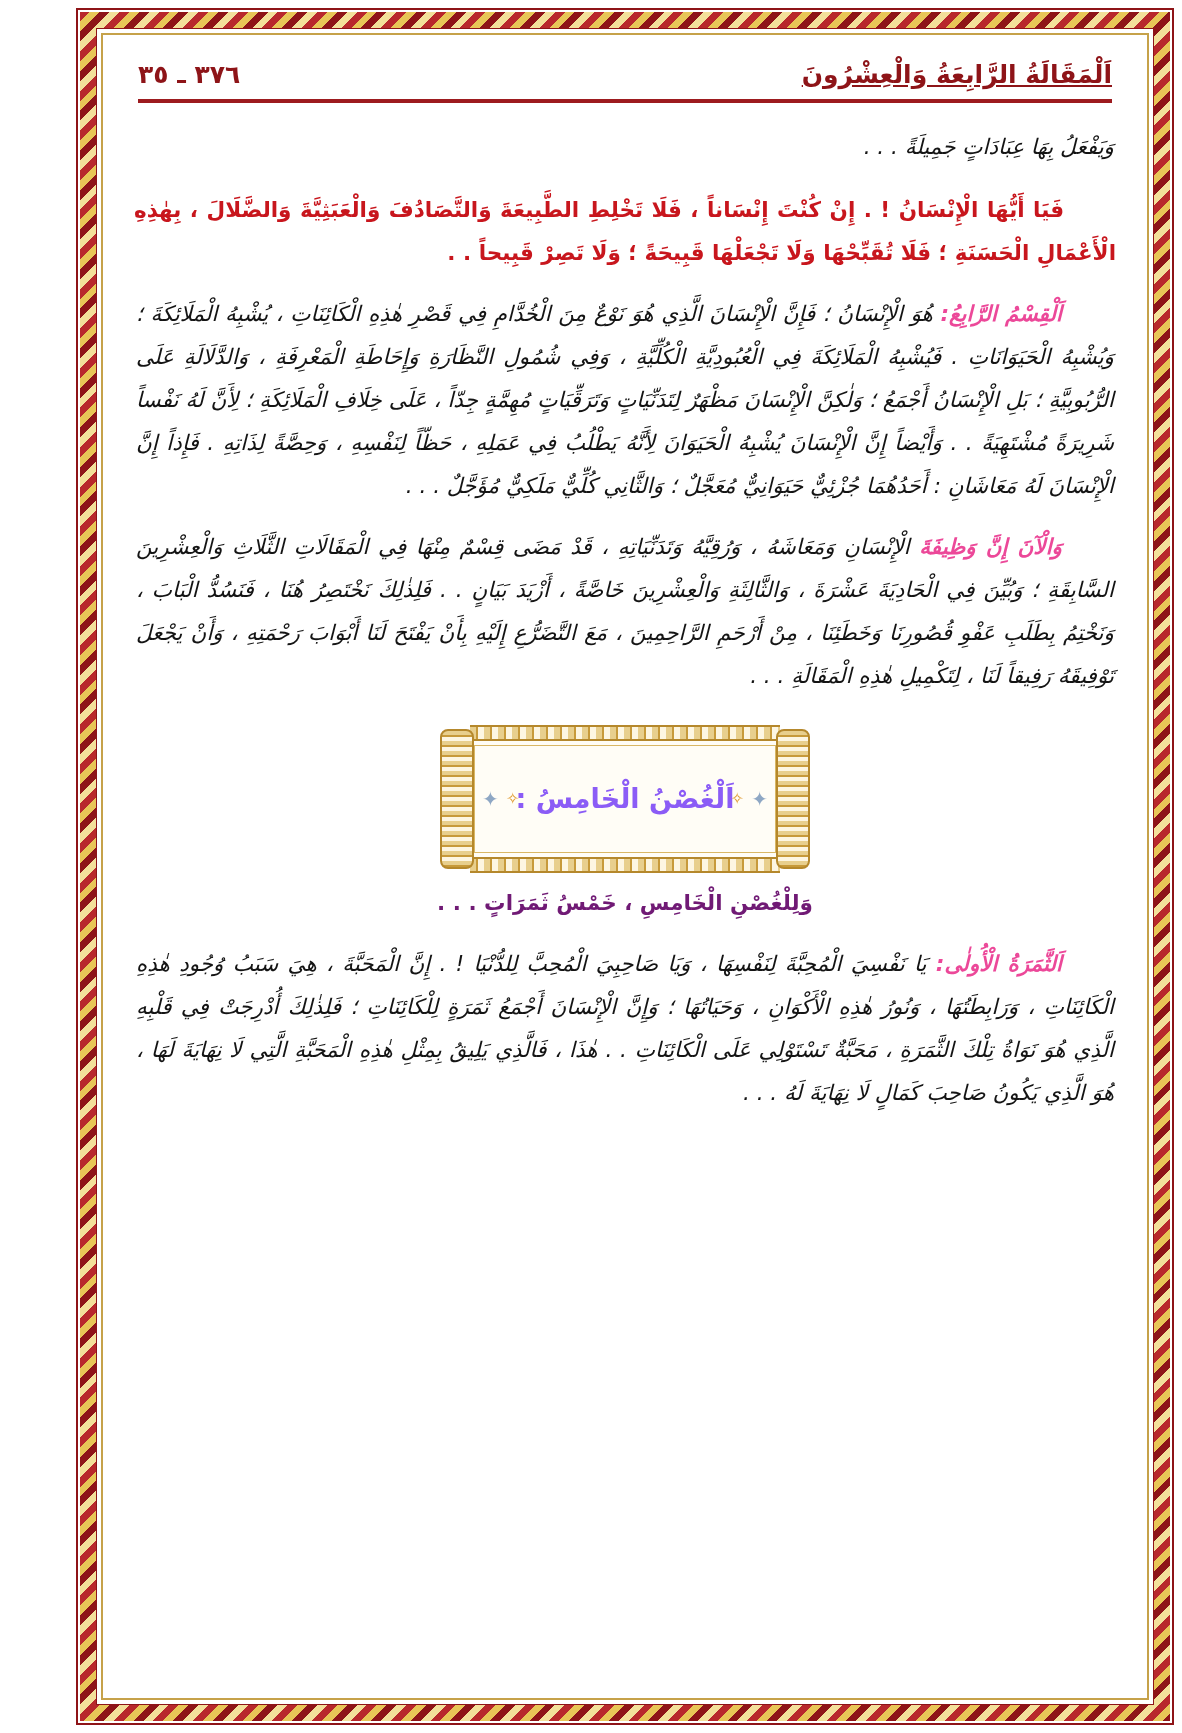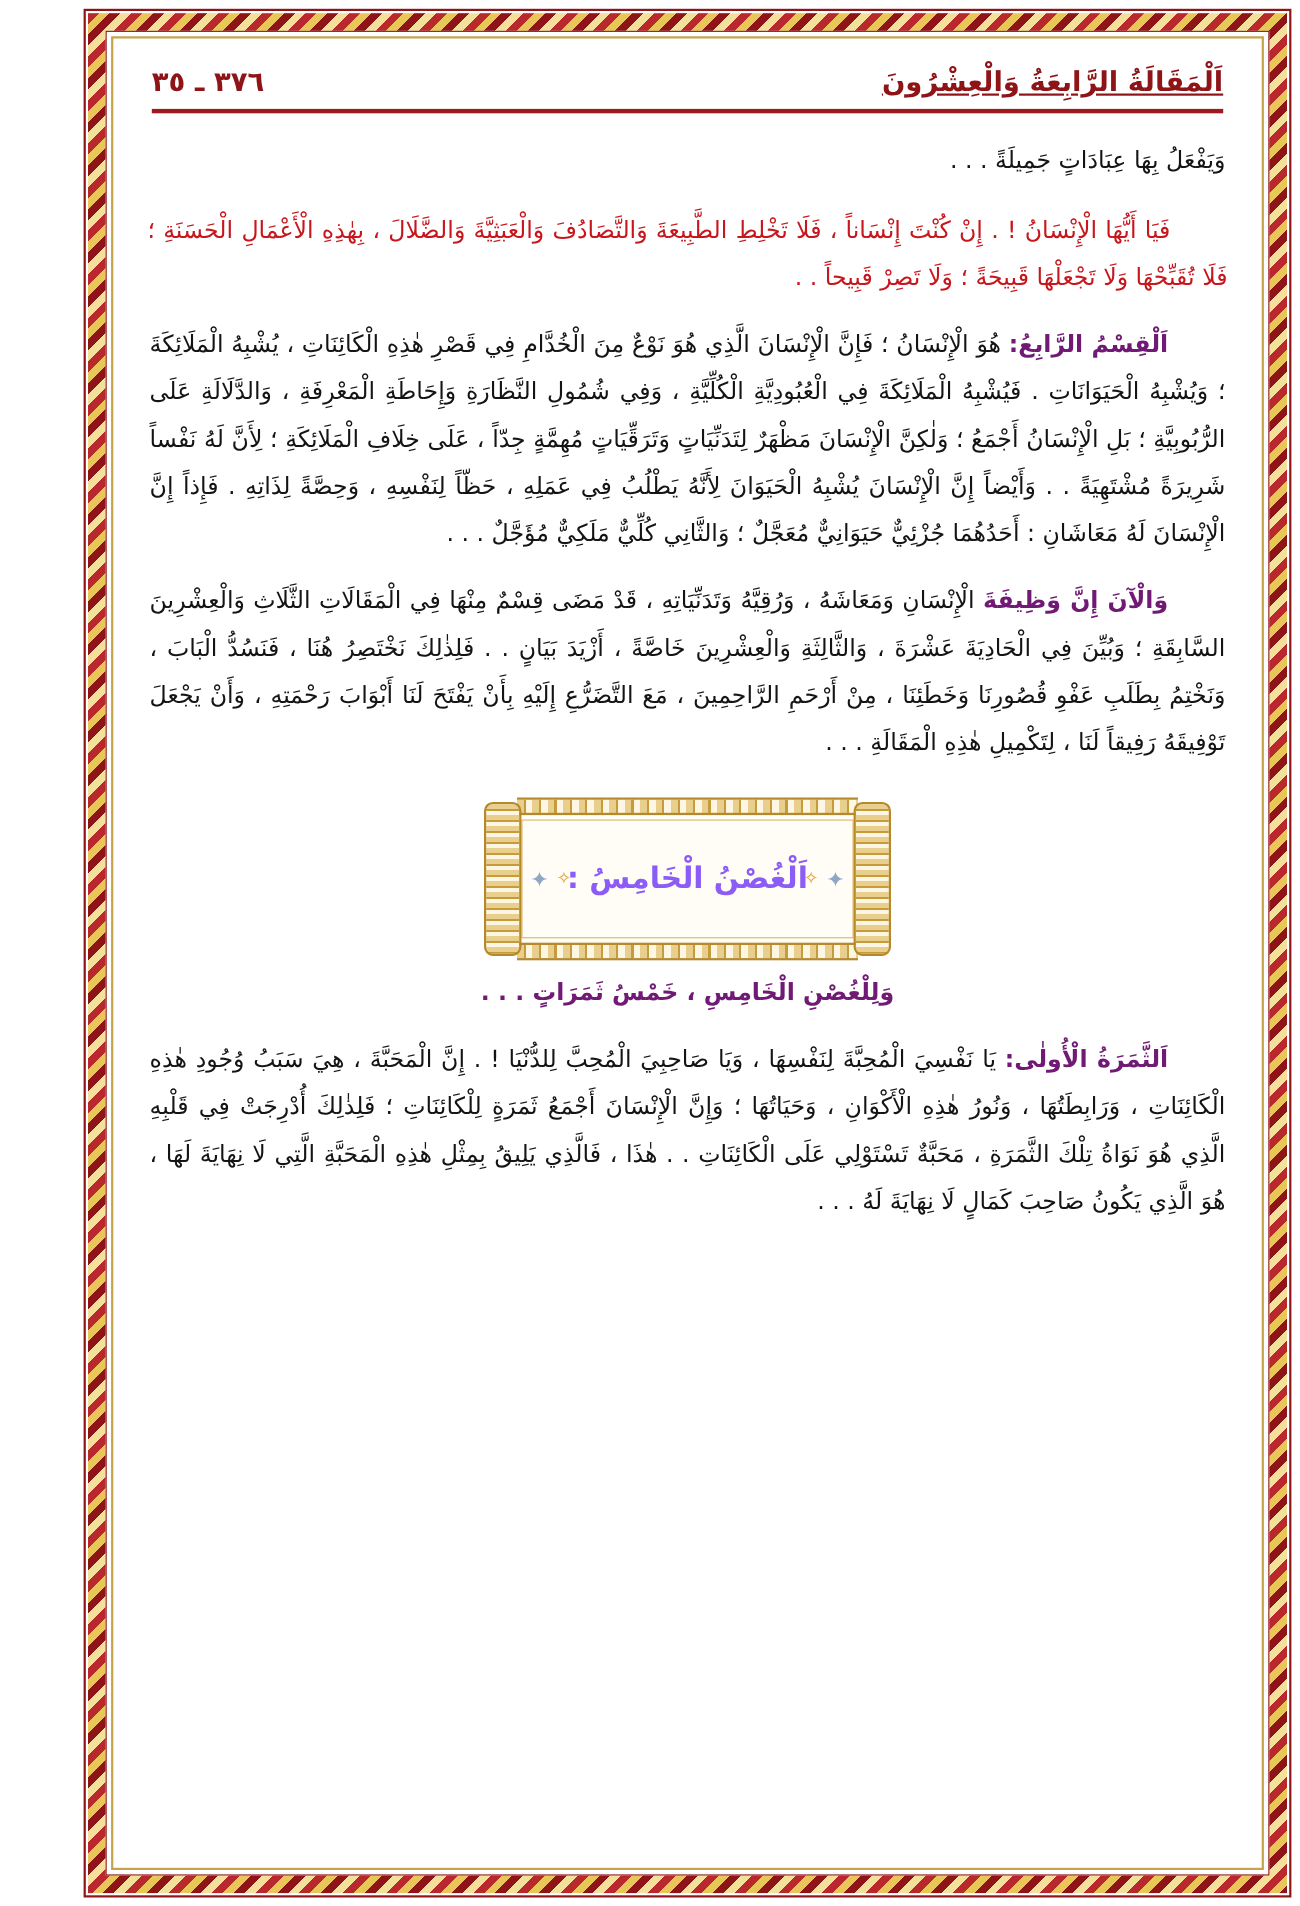--- a/index.html
+++ b/index.html
@@ -99,30 +99,31 @@
     text-align-last: center;
     font-size: 21.5px;
     line-height: 2.0;
     color: #141414;
   }
 
   p.para {
     margin: 18px 6px 0 6px;
     text-align: justify;
     text-align-last: right;
+    font-style: italic;
   }
   p.para.first { margin-top: 22px; text-align-last: right; }
 
   .lead {
-    color: #701a75;
+    color: #ec4899;
     font-weight: bold;
   }
   .red-para {
     color: #c8161d;
-    font-weight: normal;
+    font-weight: bold;
     margin: 20px 4px 0 4px;
     text-align: justify;
     text-align-last: right;
     line-height: 2.0;
   }
   .indent { text-indent: 52px; }
 
   
   .scroll-wrap {
     margin: 26px auto 6px auto;

